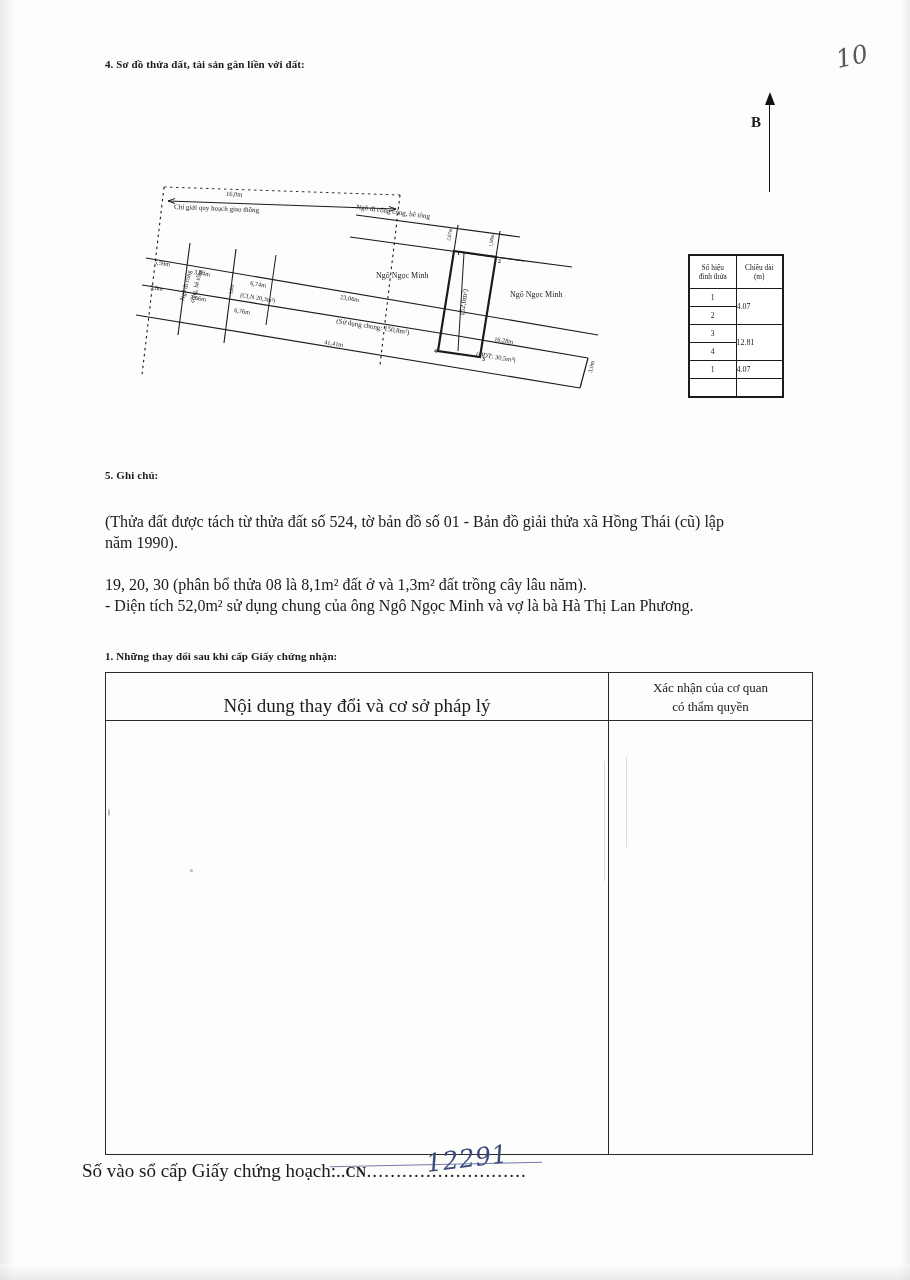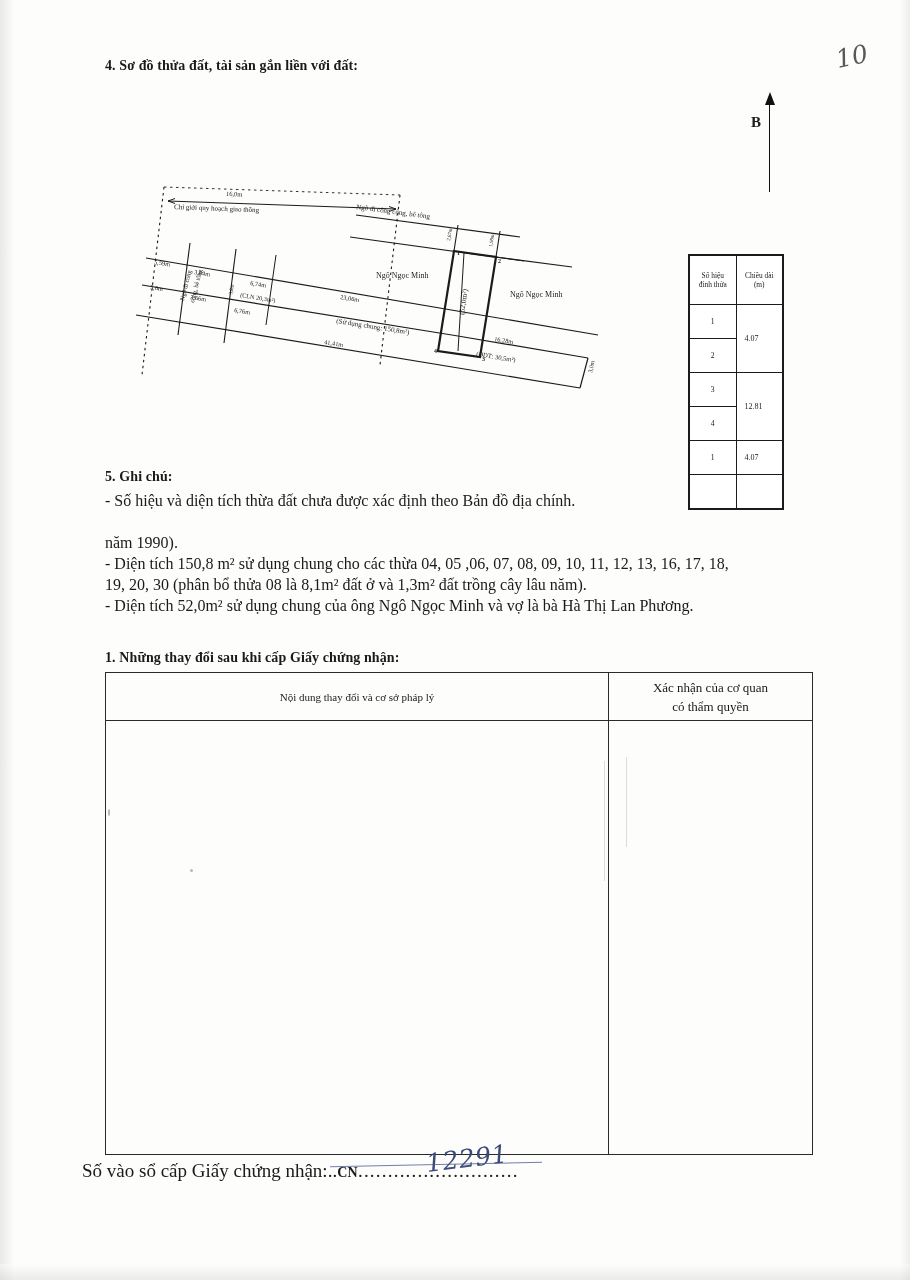--- a/index.html
+++ b/index.html
@@ -37,21 +37,21 @@
     position: absolute;
     left: 0; right: 0; bottom: 0; height: 16px;
     background: linear-gradient(0deg, #d5d5d3 0%, #fdfdfc 100%);
     opacity: .45;
   }
 
   
   .sec-heading {
     position: absolute;
     font-weight: bold;
-    font-size: 14px;
+    font-size: 11px;
     letter-spacing: .1px;
   }
   .body-text {
     position: absolute;
     font-size: 16px;
     line-height: 20.5px;
   }
   .note-line { white-space: nowrap; }
 
   
@@ -128,21 +128,21 @@
   .vtable table {
     border-collapse: collapse;
     width: 100%;
     table-layout: fixed;
   }
   .vtable td, .vtable th {
     border: 1px solid #1b1b1b;
     font-size: 7.6px;
     text-align: center;
     font-weight: normal;
-    padding: 8px;
+    padding: 0;
     color: #1b1b1b;
   }
   .vtable th {
     height: 32px;
     line-height: 9.5px;
     font-size: 7.4px;
   }
   .vtable td.vid { height: 17px; width: 42%; }
   .vtable td.vlen {
     font-size: 8px;
@@ -168,23 +168,23 @@
   .ct-divider {
     position: absolute;
     left: 502px;
     top: 0;
     bottom: 0;
     width: 1.4px;
     background: #2a2a2a;
   }
   .ct-col1 {
     position: absolute;
-    left: 0; top: 0; width: 502px; height: 47px;
+    left: 0; top: 9px; width: 502px; height: 47px;
     display: flex; align-items: center; justify-content: center;
-    font-size: 11px;
+    font-size: 19px;
   }
   .ct-col2 {
     position: absolute;
     left: 503px; top: 0; right: 0; height: 47px;
     display: flex; align-items: center; justify-content: center;
     font-size: 13px;
     text-align: center;
     line-height: 19px;
   }
   .ct-body {
@@ -391,23 +391,22 @@
         <tr style="visibility:hidden; height:0">
           <td class="vid"></td>
           <td class="vlen">12.81</td>
         </tr>
       </tbody>
     </table>
   </div>
 
   <div class="sec-heading" style="left:105px; top:469px;">5. Ghi chú:</div>
 
-  <div class="body-text note-line" style="left:105px; top:491px;">- Số hiệu và diện tích thừa đất chưa được xác định theo Bản đồ địa chính.</div>
+  <div class="body-text note-line" style="left:105px; top:512px;"> (Thửa đất được tách từ thửa đất số 524, tờ bản đồ số 01 - Bản đồ giải thửa xã Hồng Thái (cũ) lập</div>
   <div class="body-text note-line" style="left:105px; top:533px;">năm 1990).</div>
-  <div class="body-text note-line" style="left:105px; top:554px;">- Diện tích 150,8 m² sử dụng chung cho các thừa 04, 05 ,06, 07, 08, 09, 10, 11, 12, 13, 16, 17, 18,</div>
   <div class="body-text note-line" style="left:105px; top:575px;">19, 20, 30 (phân bổ thửa 08 là 8,1m²  đất ở và 1,3m² đất trồng cây lâu năm).</div>
   <div class="body-text note-line" style="left:105px; top:596px;">- Diện tích 52,0m² sử dụng chung của ông Ngô Ngọc Minh và vợ là bà Hà Thị Lan Phương.</div>
 
   <div class="sec-heading" style="left:105px; top:650px;">1. Những thay đổi sau khi cấp Giấy chứng nhận:</div>
 
   <div class="changes-table">
     <div class="ct-head">
       <div class="ct-col1">Nội dung thay đổi và cơ sở pháp lý</div>
       <div class="ct-divider"></div>
       <div class="ct-col2">
@@ -421,19 +420,19 @@
       <div class="ct-divider"></div>
 
       <div class="speck" style="left:84px; top:148px; width:3px; height:3px;"></div>
       <div class="speck" style="left:2px; top:88px; width:2px; height:7px;"></div>
       <div class="faint-line" style="left:498px; top:40px; width:1px; height:120px;"></div>
       <div class="faint-line" style="left:520px; top:36px; width:1px; height:90px;"></div>
     </div>
   </div>
 
   <div class="cert-row">
-    <span>Số vào sổ cấp Giấy chứng nhận:..</span><span class="cert-cn">CN</span><span class="cert-dots">.......</span><span class="cert-dots">....................</span>
+    <span>Số vào sổ cấp Giấy chứng hoạch:..</span><span class="cert-cn">CN</span><span class="cert-dots">.......</span><span class="cert-dots">....................</span>
     <span class="cert-value handwritten">12291</span>
   </div>
   <div class="cert-underline"></div>
 
 
 </div>
 
 </body></html>

